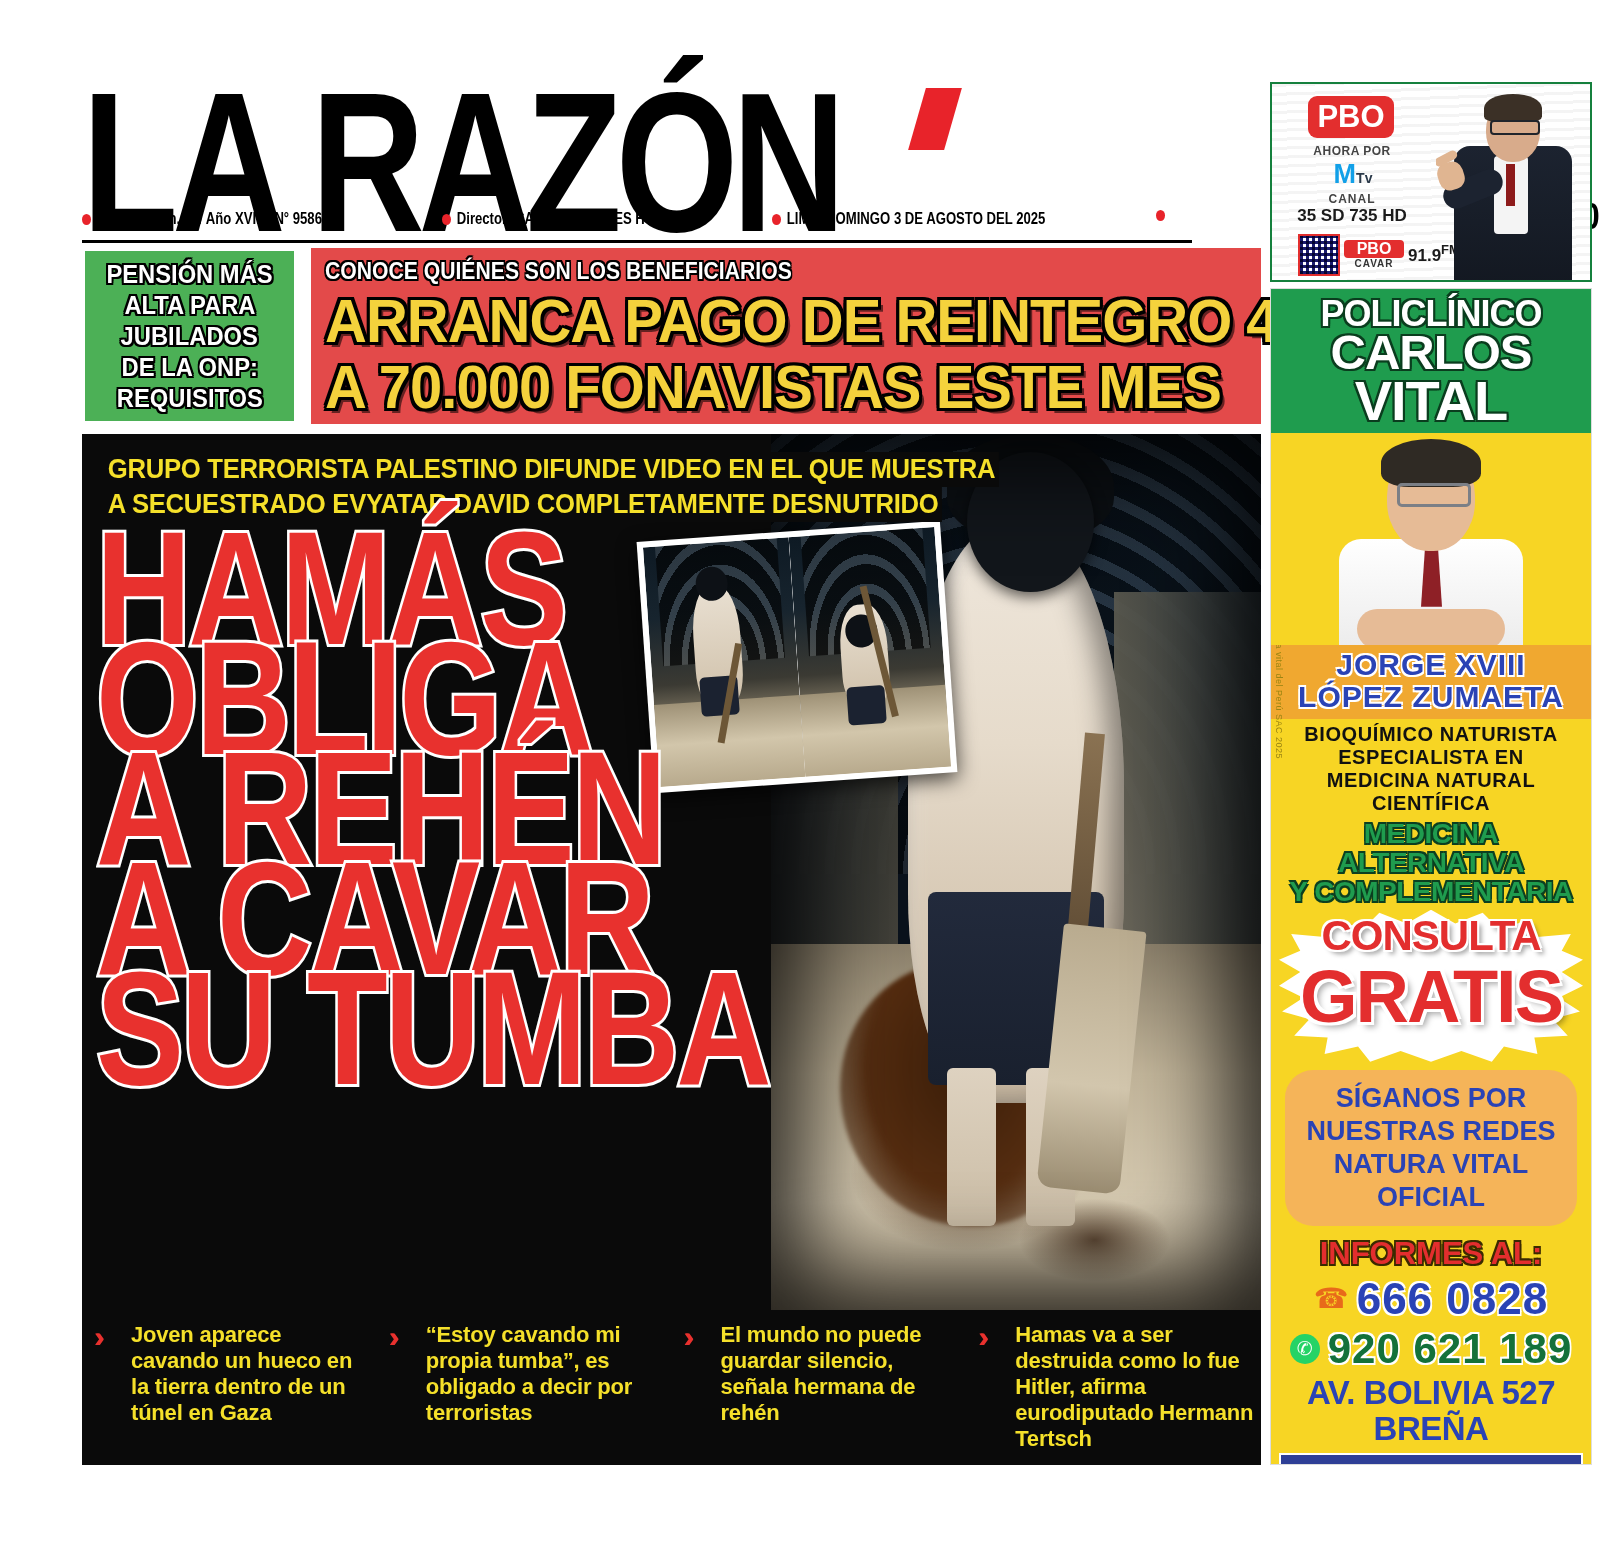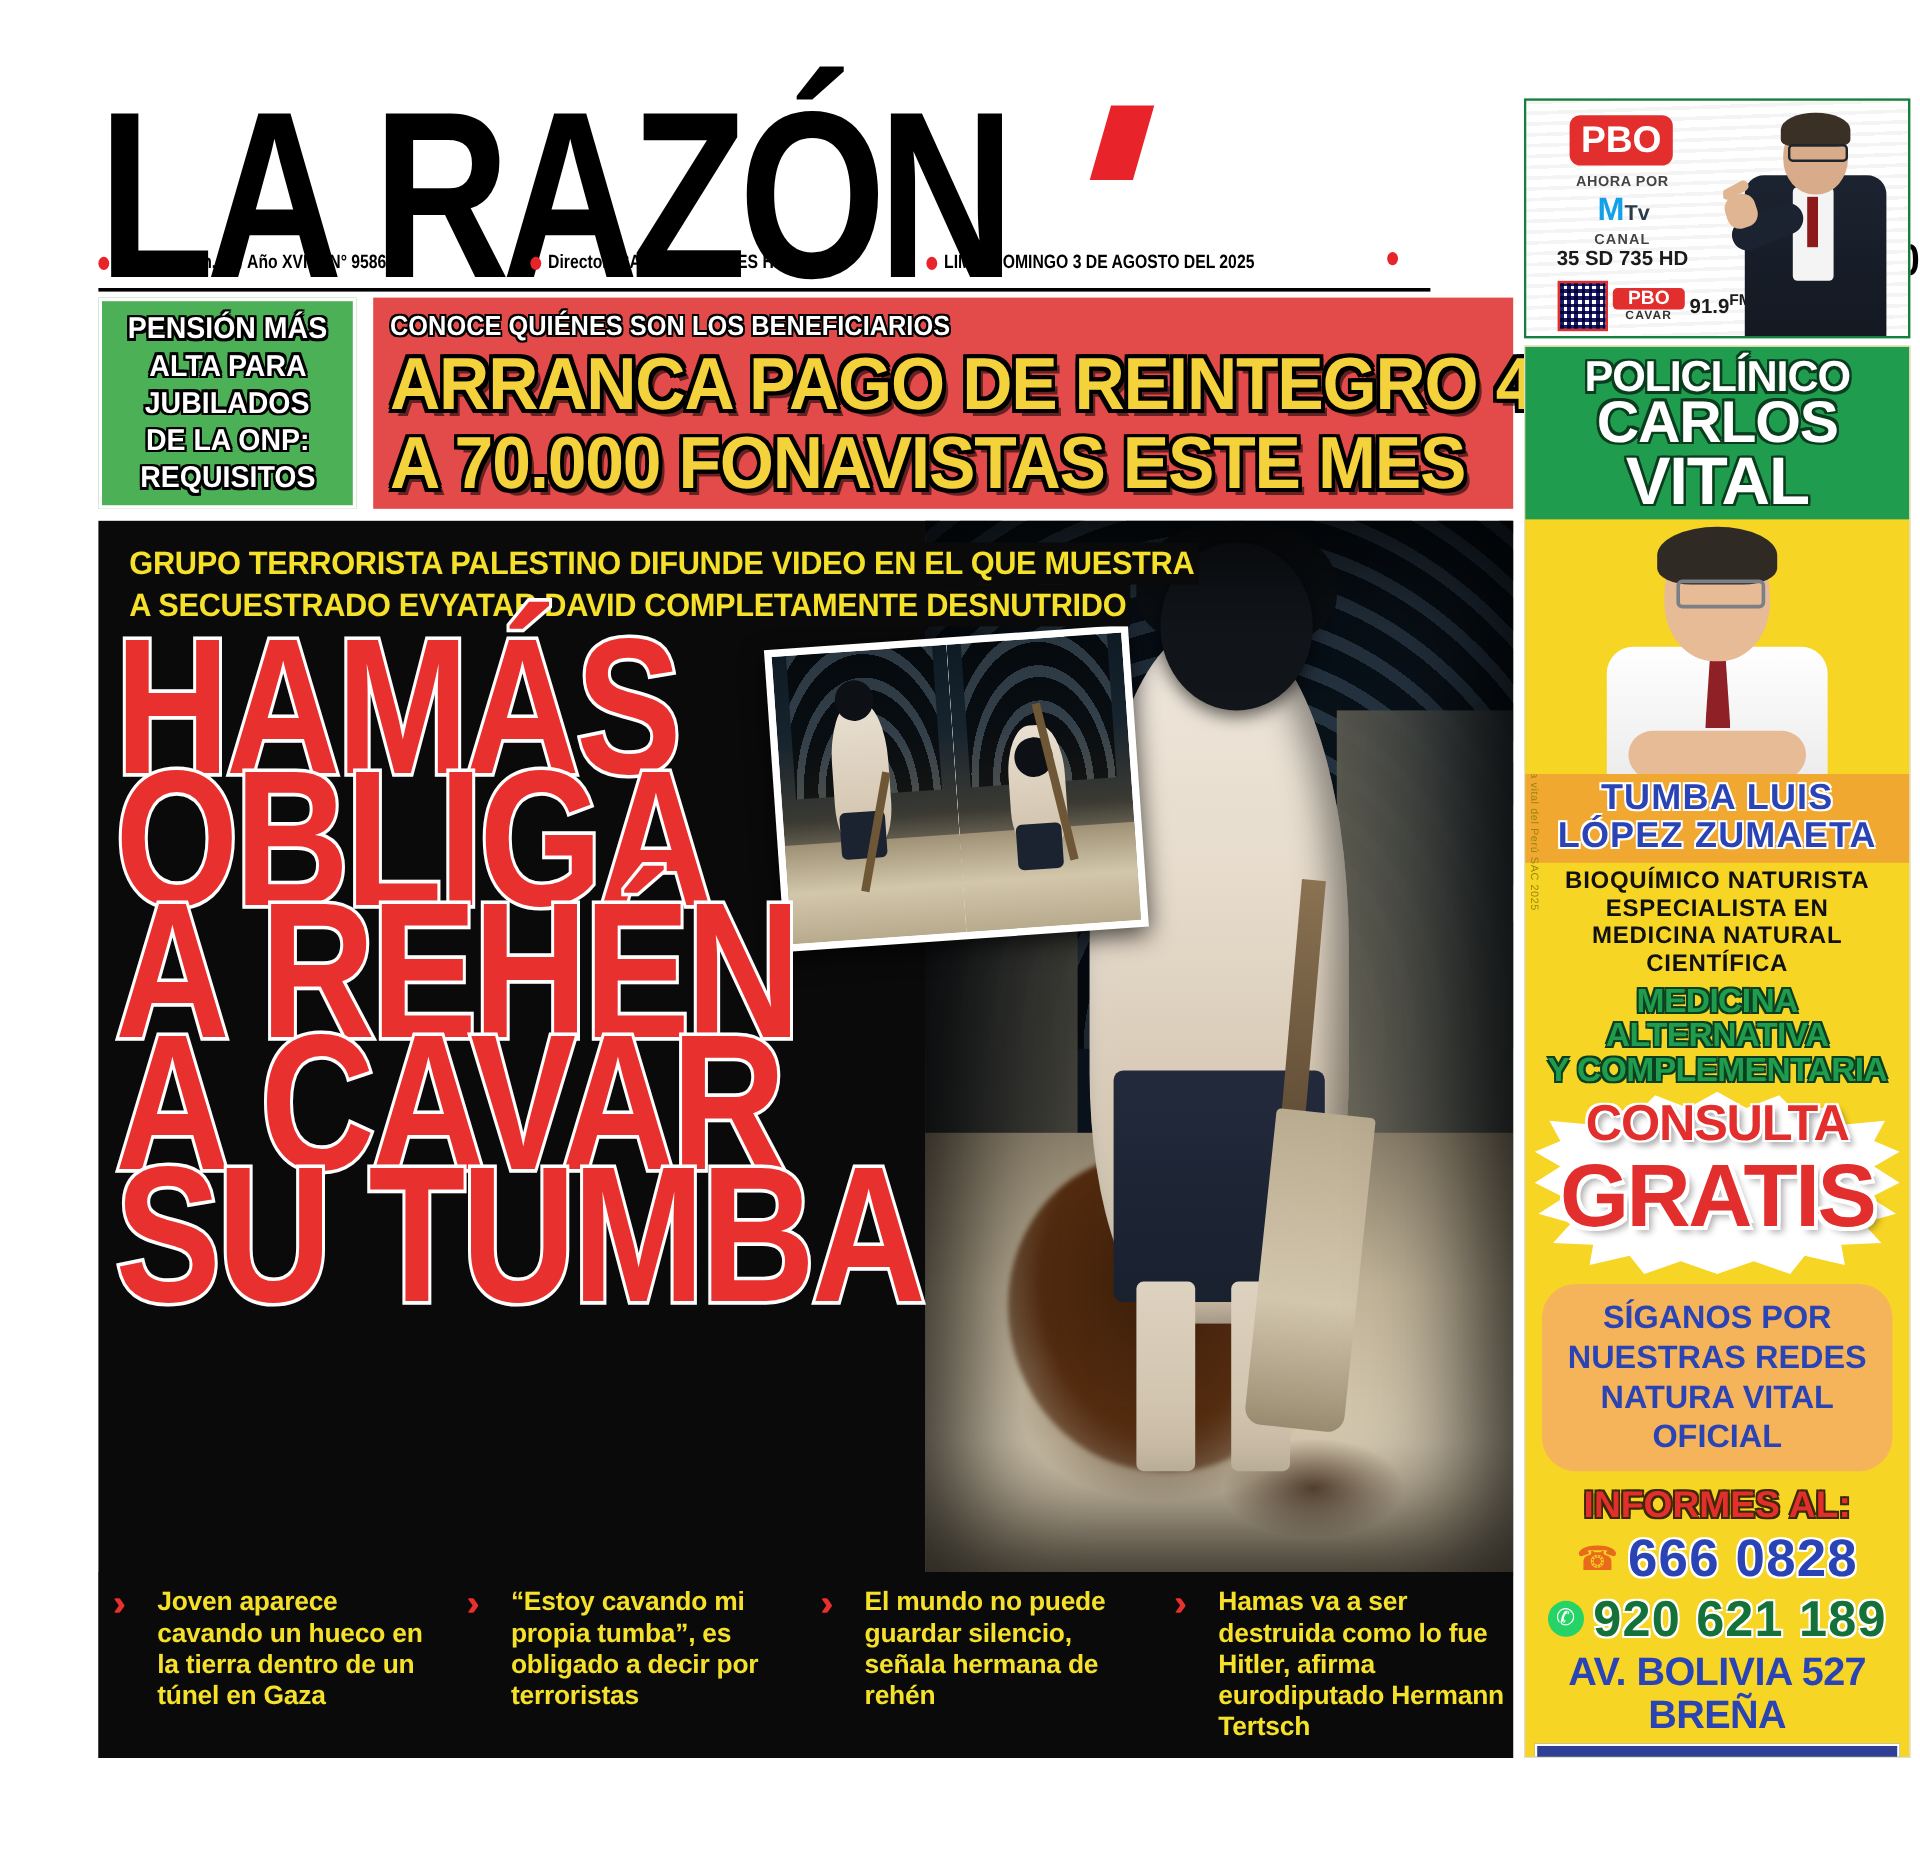--- a/index.html
+++ b/index.html
@@ -159,21 +159,21 @@
     border:2px solid #15803d;box-sizing:border-box;}
   .pbo-waves{position:absolute;inset:0;
     background:repeating-linear-gradient(178deg, #f2f2f2 0 3px, #ffffff 3px 9px);opacity:.85;}
   .pbo-logo{position:absolute;left:36px;top:12px;width:86px;height:42px;background:#e32e2e;
     border-radius:9px;color:#fff;font-weight:bold;font-size:31px;line-height:42px;text-align:center;
     letter-spacing:0px;}
   .pbo-ahora{position:absolute;left:36px;top:60px;width:88px;text-align:center;
     font-size:12px;font-weight:bold;color:#444;letter-spacing:.5px;}
   .pbo-m{position:absolute;left:38px;top:76px;width:86px;text-align:center;
     font-size:27px;font-weight:bold;color:#12a0e8;line-height:28px;}
-  .pbo-m small{font-size:18px;color:#2b3a4a;font-weight:bold;}
+  .pbo-m small{font-size:14px;color:#2b3a4a;font-weight:bold;}
   .pbo-canal{position:absolute;left:36px;top:108px;width:88px;text-align:center;
     font-size:12px;font-weight:bold;color:#444;letter-spacing:1px;}
   .pbo-ch{position:absolute;left:20px;top:122px;width:120px;text-align:center;
     font-size:17px;font-weight:bold;color:#1b1b1b;}
   .pbo-qr{position:absolute;left:26px;top:150px;width:38px;height:38px;
     background:
       repeating-linear-gradient(90deg,#1a1a6e 0 3px,#fff 3px 6px),
       repeating-linear-gradient(0deg,#1a1a6e 0 3px,transparent 3px 6px);
     background-blend-mode:multiply;border:2px solid #e32e2e;}
   .pbo-radio{position:absolute;left:72px;top:156px;width:60px;}
@@ -438,21 +438,21 @@
       <div class="nv-photo">
         <div class="nvp-coat"></div>
         <div class="nvp-tie"></div>
         <div class="nvp-arms"></div>
         <div class="nvp-head"></div>
         <div class="nvp-hair"></div>
         <div class="nvp-glass"></div>
       </div>
 
       <div class="nv-name">
-        <span>TUMBA LUIS</span>
+        <span>JORGE XVIII</span>
         <span>LÓPEZ ZUMAETA</span>
       </div>
 
       <div class="nv-cred">
         <span>BIOQUÍMICO NATURISTA</span>
         <span>ESPECIALISTA EN</span>
         <span>MEDICINA NATURAL</span>
         <span>CIENTÍFICA</span>
       </div>
 

